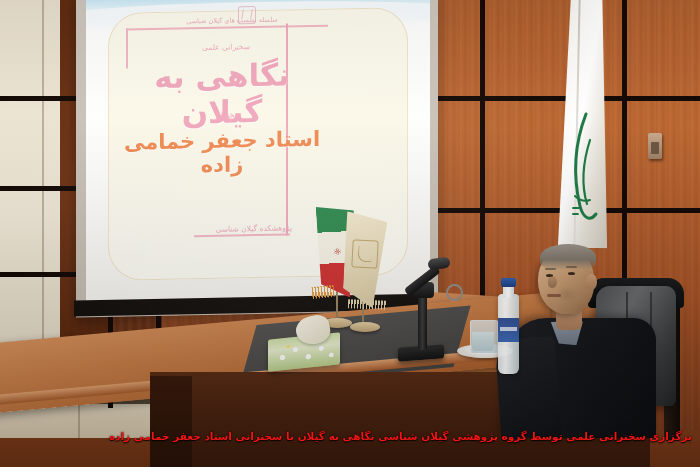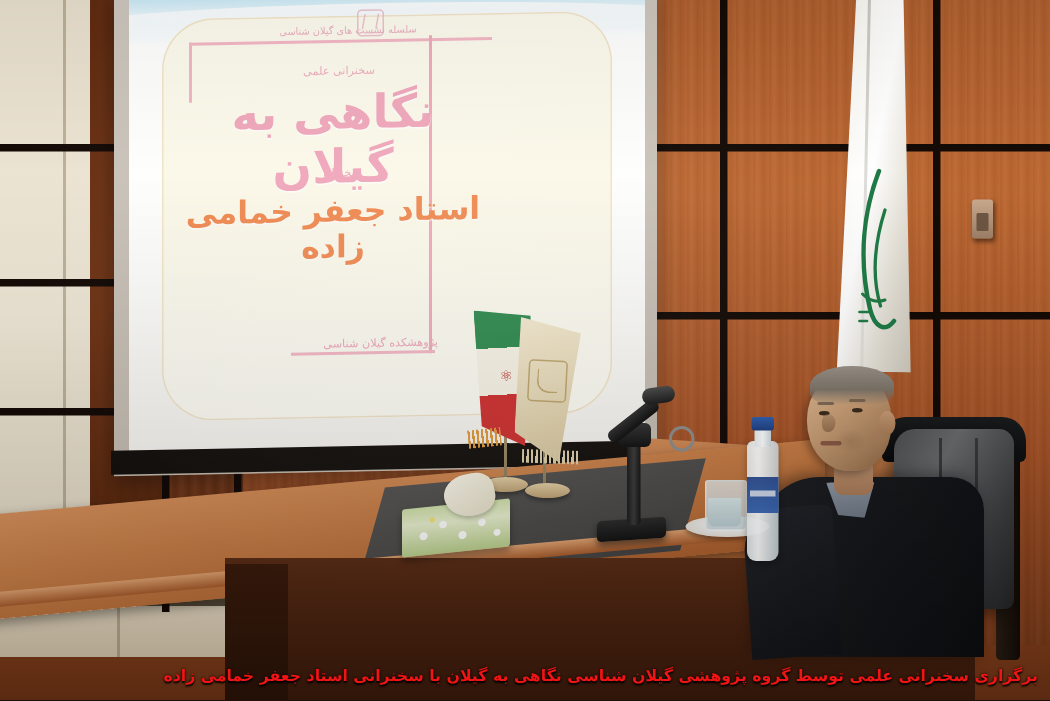--- a/index.html
+++ b/index.html
@@ -445,21 +445,21 @@
     position:absolute;left:547px;top:294px;width:14px;height:2.5px;
     background:#7a4b39;border-radius:2px;opacity:.8;
   }
   .p-cheek{
     position:absolute;left:556px;top:286px;width:22px;height:16px;
     background:radial-gradient(ellipse,rgba(120,85,58,.22),transparent 70%);
   }
 
   
   .caption-right{
-    position:absolute;right:8px;bottom:10px;
+    position:absolute;right:8px;bottom:25px;
     direction:rtl;unicode-bidi:bidi-override;
     color:#f01414;
     font-size:10.5px;font-weight:bold;
     letter-spacing:0px;
     white-space:nowrap;
     text-shadow:0 0 2px rgba(0,0,0,.9), 0 1px 1px rgba(0,0,0,.8);
     font-family:"DejaVu Sans", sans-serif;
   }
   .caption-left{
     position:absolute;left:6px;bottom:18px;

